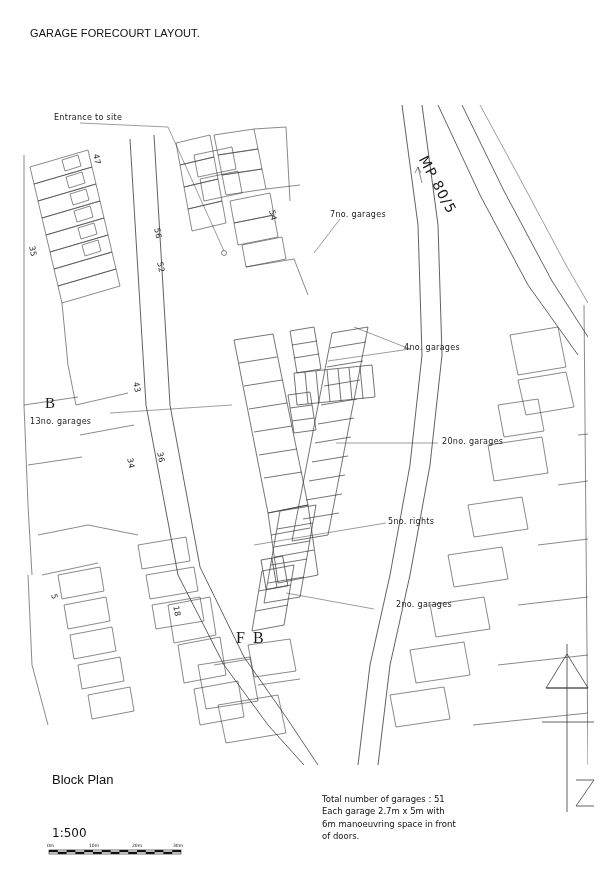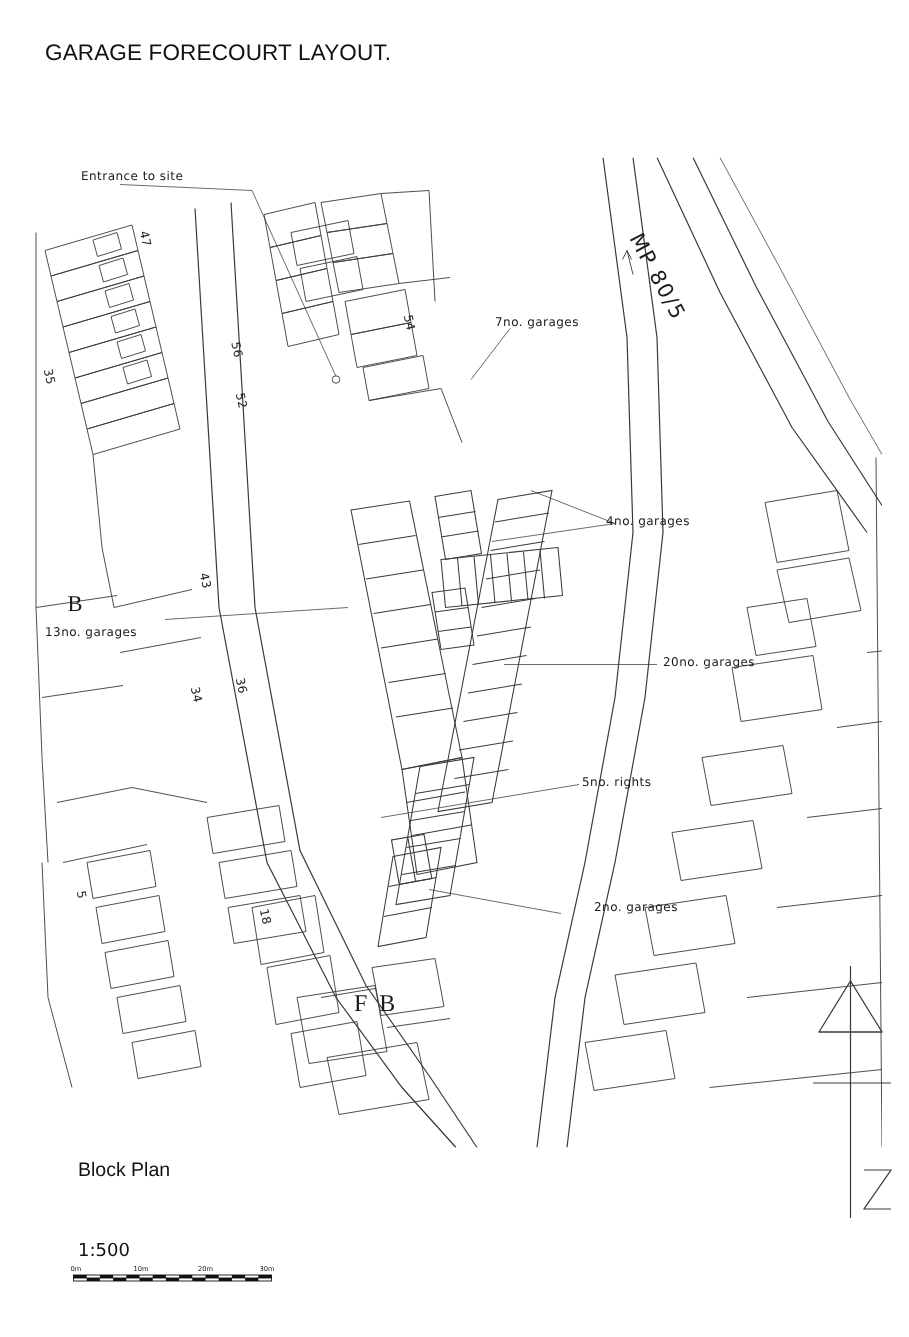--- a/index.html
+++ b/index.html
@@ -22,21 +22,21 @@
     height: 891px;
   }
   
   .title-block {
     position: absolute;
     left: 30px;
     top: 26px;
     line-height: 1.35;
   }
   .title-line {
-    font-size: 15px;
+    font-size: 11px;
     letter-spacing: 0.1px;
     color: #111;
   }
   
   .map-area {
     position: absolute;
     left: 18px;
     top: 105px;
     width: 570px;
     height: 660px;
@@ -392,21 +392,21 @@
     <div class="maplabel" style="left:424px; top:332px;">20no. garages</div>
     <div class="maplabel" style="left:12px; top:312px;">13no. garages</div>
     <div class="maplabel" style="left:370px; top:412px;">5no. rights</div>
     <div class="maplabel" style="left:358px; top:495px;margin-left:20px;">2no. garages</div>
 
     <div class="maplabel" style="left:36px; top:8px;">Entrance to site</div>
 
     <div class="maplabel rot" style="left:412px; top:48px; font-size:14px; letter-spacing:1px; transform: rotate(62deg);">MP 80/5</div>
 
     <div class="big-letter" style="left:27px; top:290px;">B</div>
-    <div class="fb-letter" style="left:218px; top:556px;">F B</div>
+    <div class="fb-letter" style="left:218px; top:524px;">F B</div>
 
     <div class="maplabel rot" style="left:82px; top:48px; transform: rotate(78deg);">47</div>
     <div class="maplabel rot" style="left:258px; top:104px; transform: rotate(78deg);">54</div>
     <div class="maplabel rot" style="left:143px; top:122px; transform: rotate(78deg);">56</div>
     <div class="maplabel rot" style="left:18px; top:140px; transform: rotate(78deg);">35</div>
     <div class="maplabel rot" style="left:146px; top:156px; transform: rotate(78deg);">52</div>
     <div class="maplabel rot" style="left:122px; top:276px; transform: rotate(78deg);">43</div>
     <div class="maplabel rot" style="left:146px; top:346px; transform: rotate(78deg);">36</div>
     <div class="maplabel rot" style="left:116px; top:352px; transform: rotate(78deg);">34</div>
     <div class="maplabel rot" style="left:40px; top:488px; transform: rotate(78deg);">5</div>
@@ -454,14 +454,18 @@
         <rect x="30.4" y="10" width="8.8" height="2"></rect>
         <rect x="48" y="10" width="8.8" height="2"></rect>
         <rect x="65.6" y="10" width="8.8" height="2"></rect>
         <rect x="83.2" y="10" width="8.8" height="2"></rect>
         <rect x="100.8" y="10" width="8.8" height="2"></rect>
         <rect x="118.4" y="10" width="8.8" height="2"></rect>
       </g>
     </svg>
   </div>
 
+  <div class="notes">Total number of garages : 51
+Each garage 2.7m x 5m with
+6m manoeuvring space in front
+of doors.</div>
 
 </div>
 
 </body></html>

